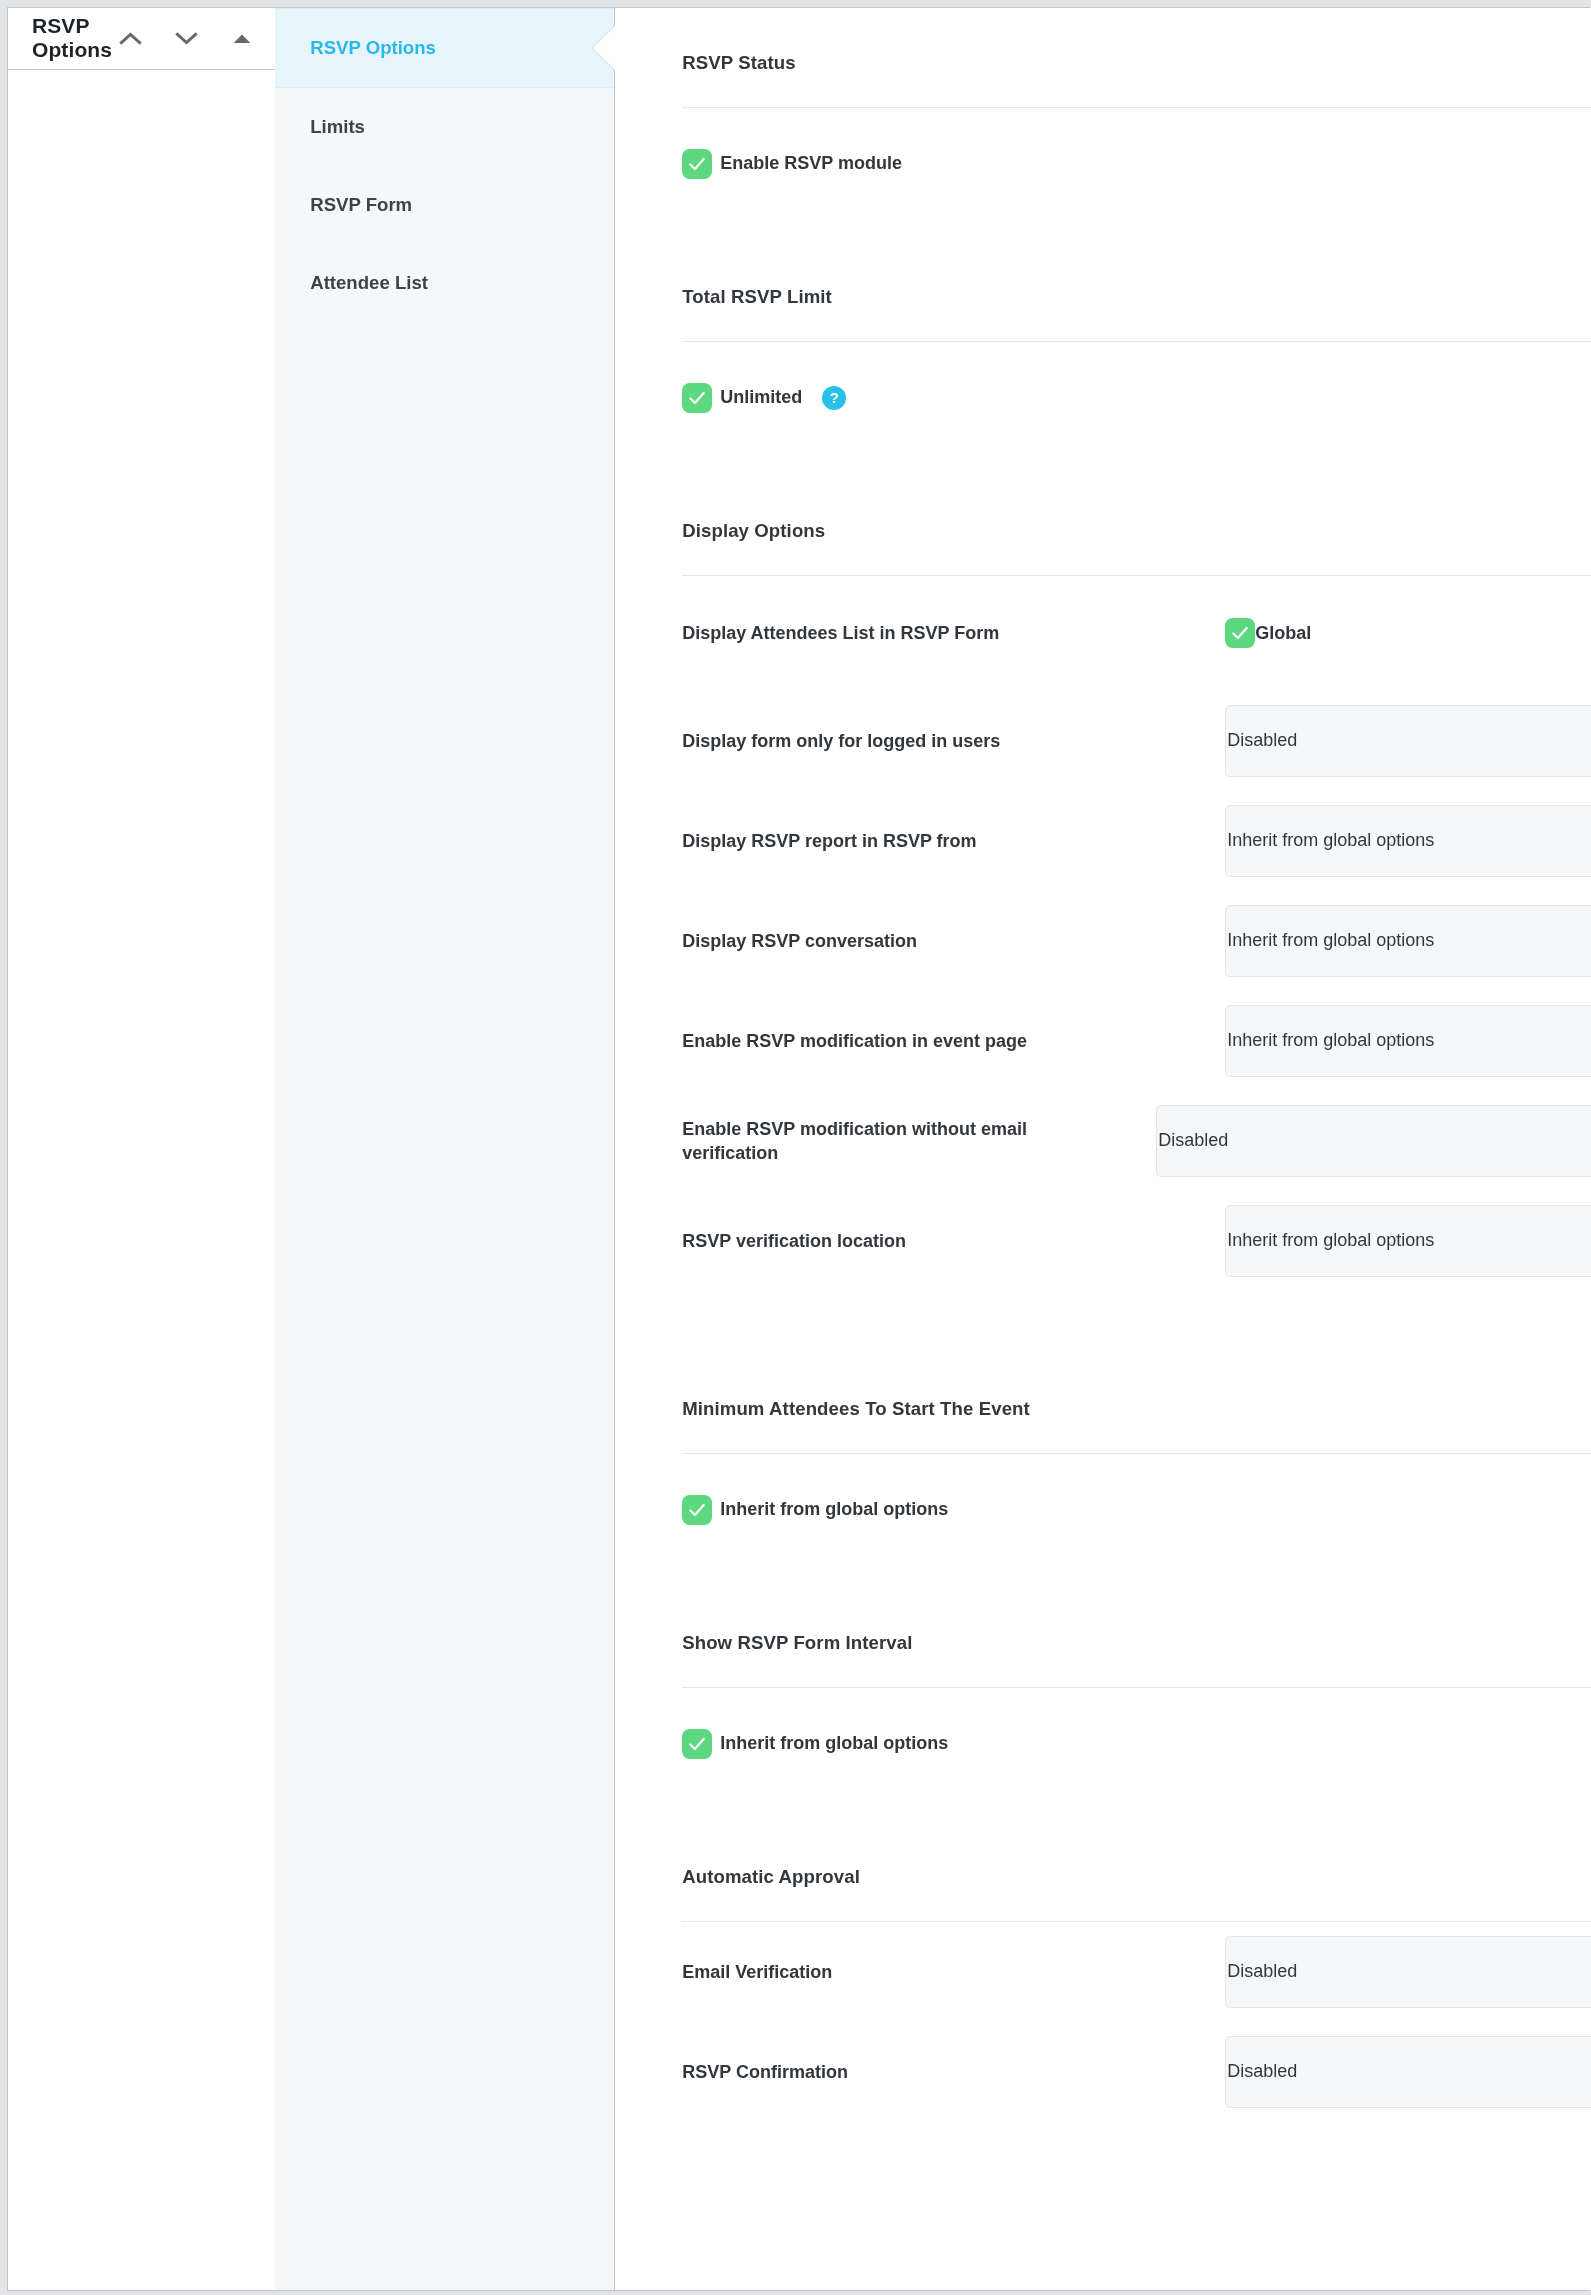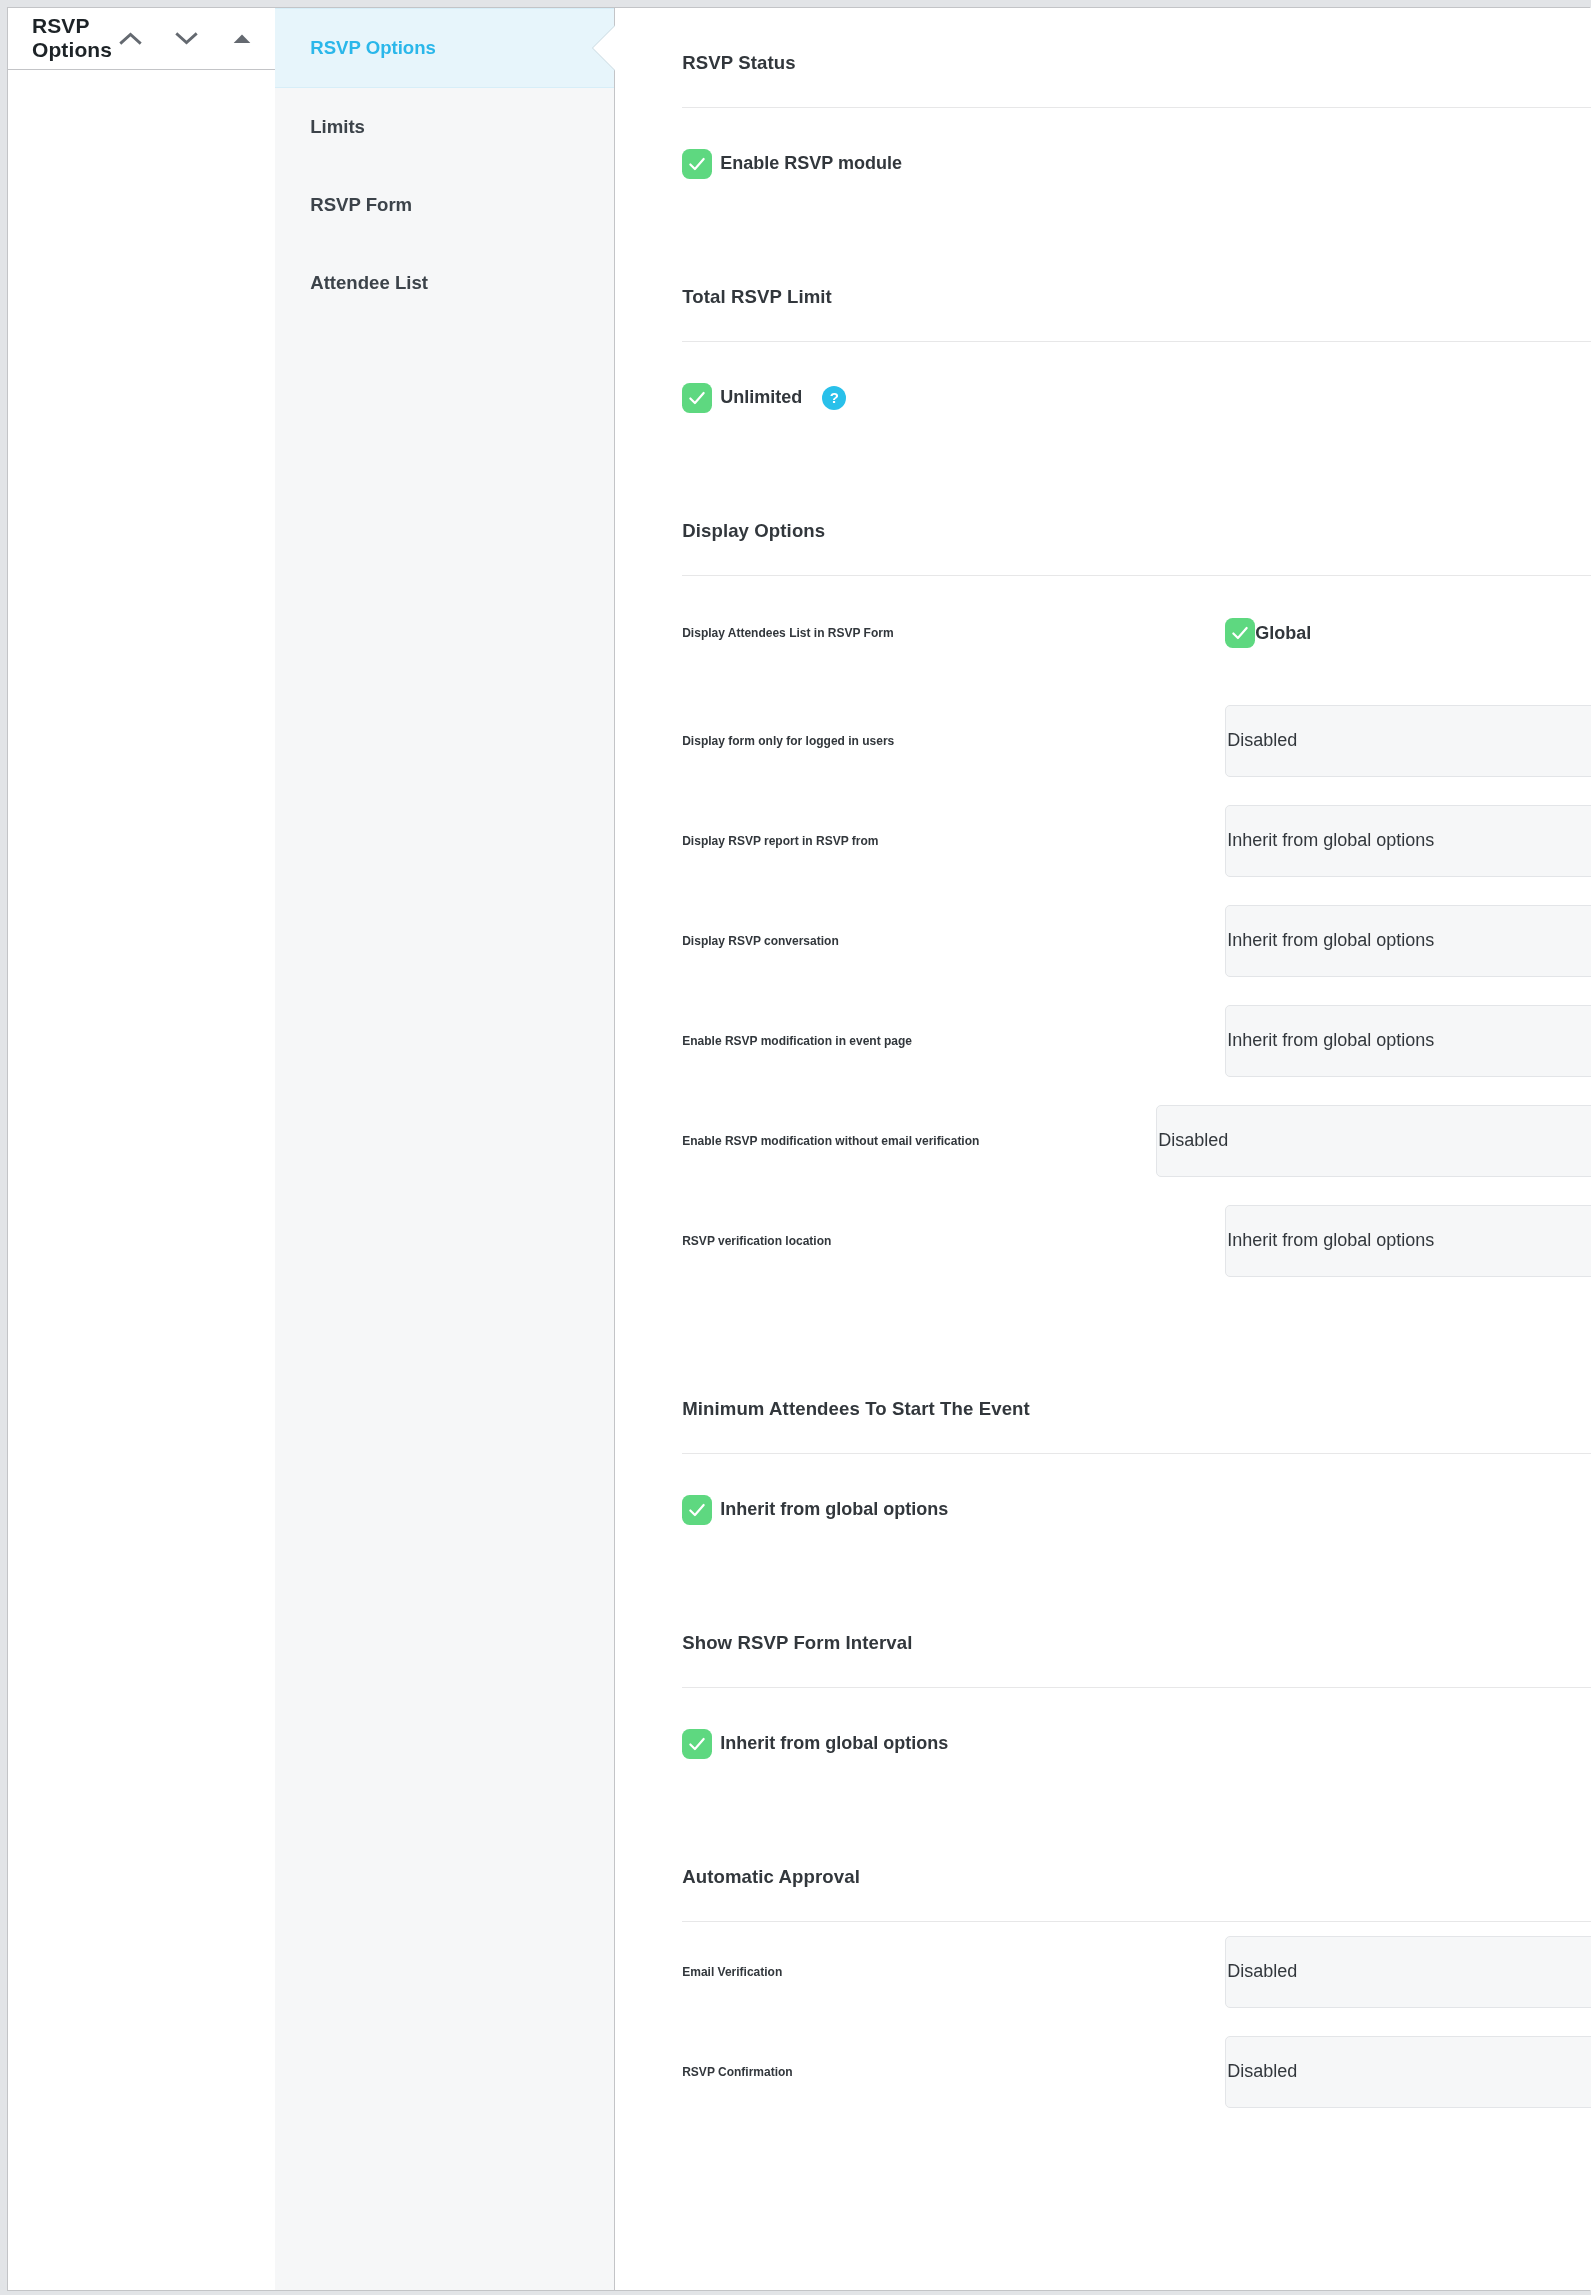--- a/index.html
+++ b/index.html
@@ -160,25 +160,25 @@
 
   
   .field-row {
     display: flex;
     align-items: center;
     min-height: 100px;
   }
   .field-label {
     flex: 0 0 543px;
     width: 543px;
-    font-size: 12px;
+    font-size: 18px;
     font-weight: bold;
     color: #32373c;
     line-height: 1.35;
-    padding-right: 25px;
+    padding-right: 37px;
   }
   .field-control { flex: 1 1 auto; display: flex; align-items: center; }
 
   .select {
     position: relative;
     width: 540px;
     height: 72px;
     background: #f6f7f8;
     border: 0.8px solid #e3e5e8;
     border-radius: 5px;

